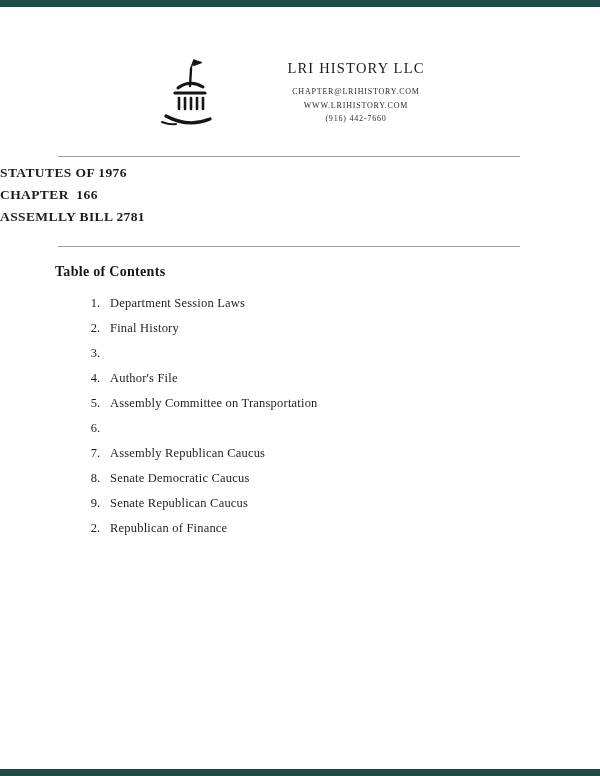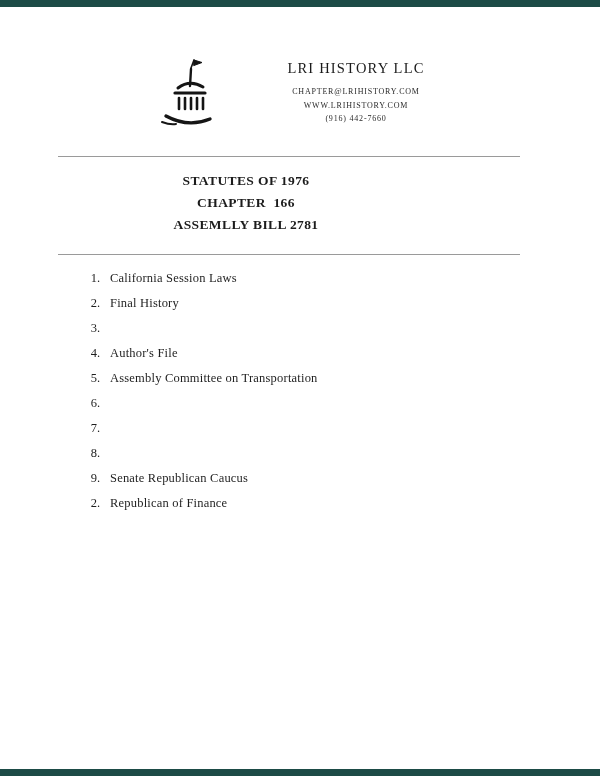--- a/index.html
+++ b/index.html
@@ -56,23 +56,23 @@
     border: none;
     border-top: 1px solid #9a9a9a;
     margin-left: 58px;
     margin-right: 80px;
   }
   .rule.first { margin-top: 26px; }
   .rule.second { margin-top: 18px; }
 
   
   .title-block {
-    margin-top: 13px;
+    margin-top: 5px;
     margin-right: 108px;
-    text-align: center;
+    text-align: left;
   }
   .title-line {
     font-weight: bold;
     font-size: 13.5px;
     letter-spacing: 0.4px;
     line-height: 22px;
     color: #1c1c1c;
     white-space: pre;
   }
 
@@ -143,25 +143,26 @@
   <hr class="rule first">
 
   <div class="title-block">
     <div class="title-line">STATUTES OF 1976</div>
     <div class="title-line">CHAPTER  166</div>
     <div class="title-line">ASSEMLLY BILL 2781</div>
   </div>
 
   <hr class="rule second">
 
+  <div class="toc-heading">Table of Contents</div>
 
   <ol class="toc-list">
       <li class="toc-row">
       <span class="toc-num">1.</span>
-      <span class="toc-label">California Session Laws</span>
+      <span class="toc-label">Department Session Laws</span>
     </li>
       <li class="toc-row">
       <span class="toc-num">2.</span>
       <span class="toc-label">Final History</span>
     </li>
       <li class="toc-row">
       <span class="toc-num">3.</span>
     </li>
       <li class="toc-row">
       <span class="toc-num">4.</span>
@@ -169,23 +170,25 @@
     </li>
       <li class="toc-row">
       <span class="toc-num">5.</span>
       <span class="toc-label">Assembly Committee on Transportation</span>
     </li>
       <li class="toc-row">
       <span class="toc-num">6.</span>
     </li>
       <li class="toc-row">
       <span class="toc-num">7.</span>
+      <span class="toc-label">Assembly Republican Caucus</span>
     </li>
       <li class="toc-row">
       <span class="toc-num">8.</span>
+      <span class="toc-label">Senate Democratic Caucus</span>
     </li>
       <li class="toc-row">
       <span class="toc-num">9.</span>
       <span class="toc-label">Senate Republican Caucus</span>
     </li>
       <li class="toc-row">
       <span class="toc-num">2.</span>
       <span class="toc-label">Republican of Finance</span>
     </li>
     </ol>

